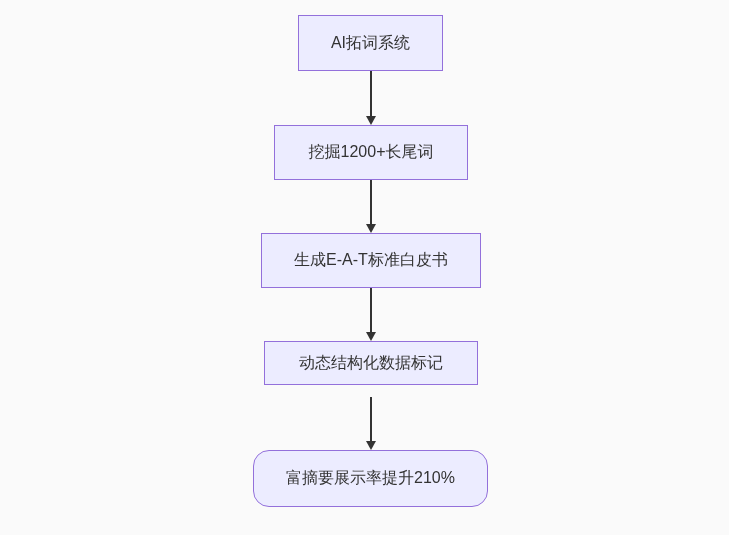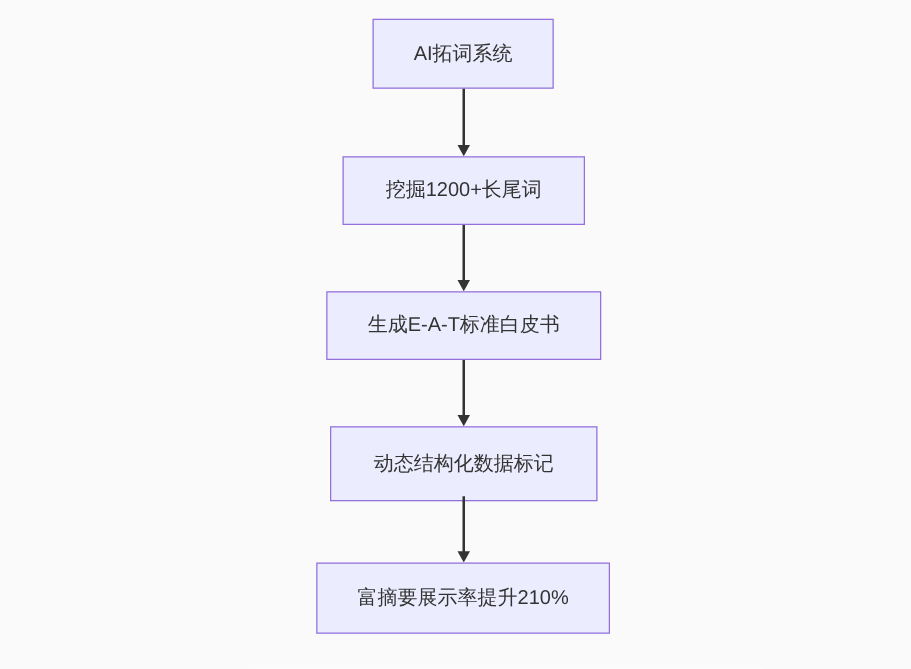--- a/index.html
+++ b/index.html
@@ -60,25 +60,25 @@
   </div>
 
   <div class="node" style="left:274px; top:125px; width:194px; height:55px;text-align:center;">
     <span>挖掘1200+长尾词</span>
   </div>
 
   <div class="node" style="left:261px; top:233px; width:220px; height:55px;text-align:center;">
     <span>生成E-A-T标准白皮书</span>
   </div>
 
-  <div class="node" style="left:264px; top:341px; width:214px; height:60px;justify-content:center;">
+  <div class="node" style="left:264px; top:341px; width:214px; height:44px;justify-content:center;">
     <span>动态结构化数据标记</span>
   </div>
 
-  <div class="node" style="left:253px; top:450px; width:235px; height:57px;">
+  <div class="node" style="left:253px; top:450px; width:235px; height:57px;border-radius:16px;">
     <span>富摘要展示率提升210%</span>
   </div>
 
   <div>
     <div class="edge-line" style="left:370px; top:71px;  height:46px;"></div>
     <div class="edge-arrowhead" style="left:366px; top:116px;"></div>
   </div>
 
   <div>
     <div class="edge-line" style="left:370px; top:180px; height:45px;"></div>

